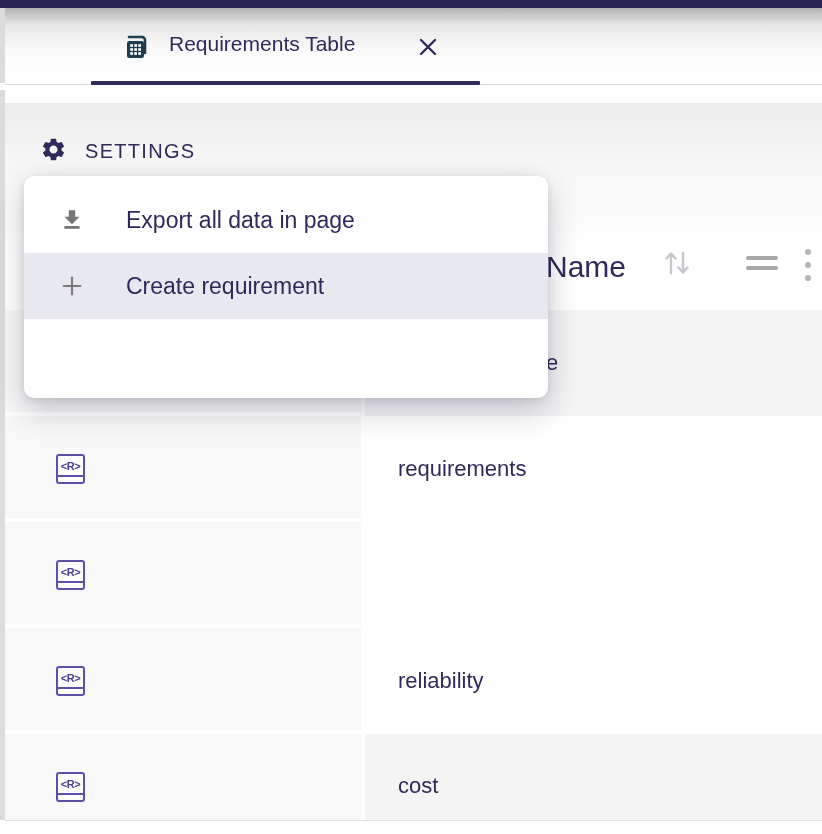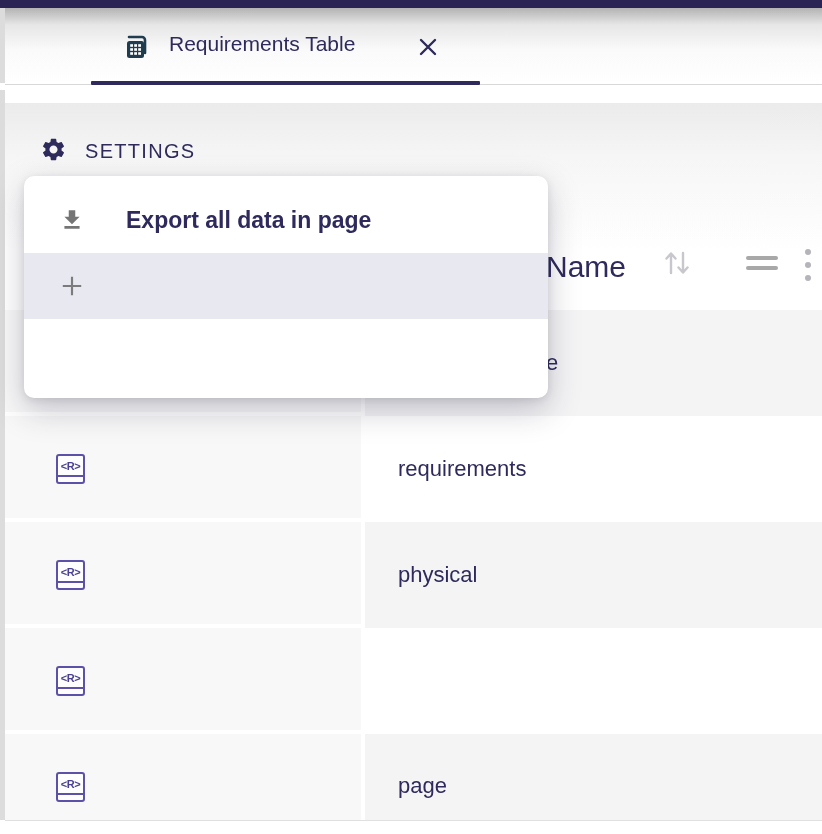--- a/index.html
+++ b/index.html
@@ -65,21 +65,21 @@
               border:2px solid #5b51a8; border-radius:3px; background:#fdfdfd;
               display:flex; flex-direction:column; }
   .req-icon .glyph { flex:1; display:flex; align-items:center; justify-content:center;
                      font-size:11px; font-weight:bold; letter-spacing:-0.5px; color:#4a4190; }
   .req-icon .strip { height:7px; border-top:2px solid #5b51a8; }
 
   
   .menu { position:absolute; left:24px; top:176px; width:524px; height:222px; background:#ffffff;
           border-radius:10px; padding:11px 0; z-index:10;
           box-shadow:0 12px 32px rgba(40,40,70,0.25), 0 2px 8px rgba(0,0,0,0.10); }
-  .menu-item { height:66px; display:flex; align-items:center; padding-left:34px; cursor:pointer;font-weight:bold; }
+  .menu-item { height:66px; display:flex; align-items:center; padding-left:34px; cursor:pointer; }
   .menu-item.highlighted { background:#e8e9f0; }
   .menu-item .mi-icon { width:28px; height:28px; display:flex; align-items:center; justify-content:center; }
   .menu-item .mi-label { margin-left:40px; font-size:23px; color:#2e2a5c; white-space:nowrap; }
 </style>
 </head>
 <body>
 
 <div class="screen">
 
   <div class="topbar"></div>
@@ -180,43 +180,43 @@
         </div>
       </div>
 
       <div class="trow r2">
         <div class="cell-type">
           <span class="req-icon">
             <span class="glyph">&lt;R&gt;</span>
               <span class="strip"></span>
           </span>
         </div>
-        <div class="cell-name">
-          <span>physical</span>
-        </div>
       </div>
 
       <div class="trow r3">
         <div class="cell-type">
           <span class="req-icon">
             <span class="glyph">&lt;R&gt;</span>
               <span class="strip"></span>
           </span>
         </div>
+        <div class="cell-name">
+          <span>reliability</span>
+        </div>
       </div>
 
       <div class="trow r4">
         <div class="cell-type">
           <span class="req-icon">
             <span class="glyph">&lt;R&gt;</span>
               <span class="strip"></span>
           </span>
         </div>
         <div class="cell-name">
-          <span>page</span>
+          <span>cost</span>
         </div>
       </div>
 
     </div>
   </div>
 
   <div class="bottom-line"></div>
   <div class="bottom-strip"></div>
 
   <div class="menu">
@@ -229,18 +229,19 @@
       </span>
       <span class="mi-label">Export all data in page</span>
     </div>
 
     <div class="menu-item highlighted">
       <span class="mi-icon">
         <svg width="26" height="26" viewBox="0 0 24 24">
           <path d="M12 3.5 V20.5 M3.5 12 H20.5" stroke="#7b7b7b" stroke-width="2" fill="none"></path>
         </svg>
       </span>
+      <span class="mi-label">Create requirement</span>
     </div>
 
 
   </div>
 
 </div>
 
 </body></html>

